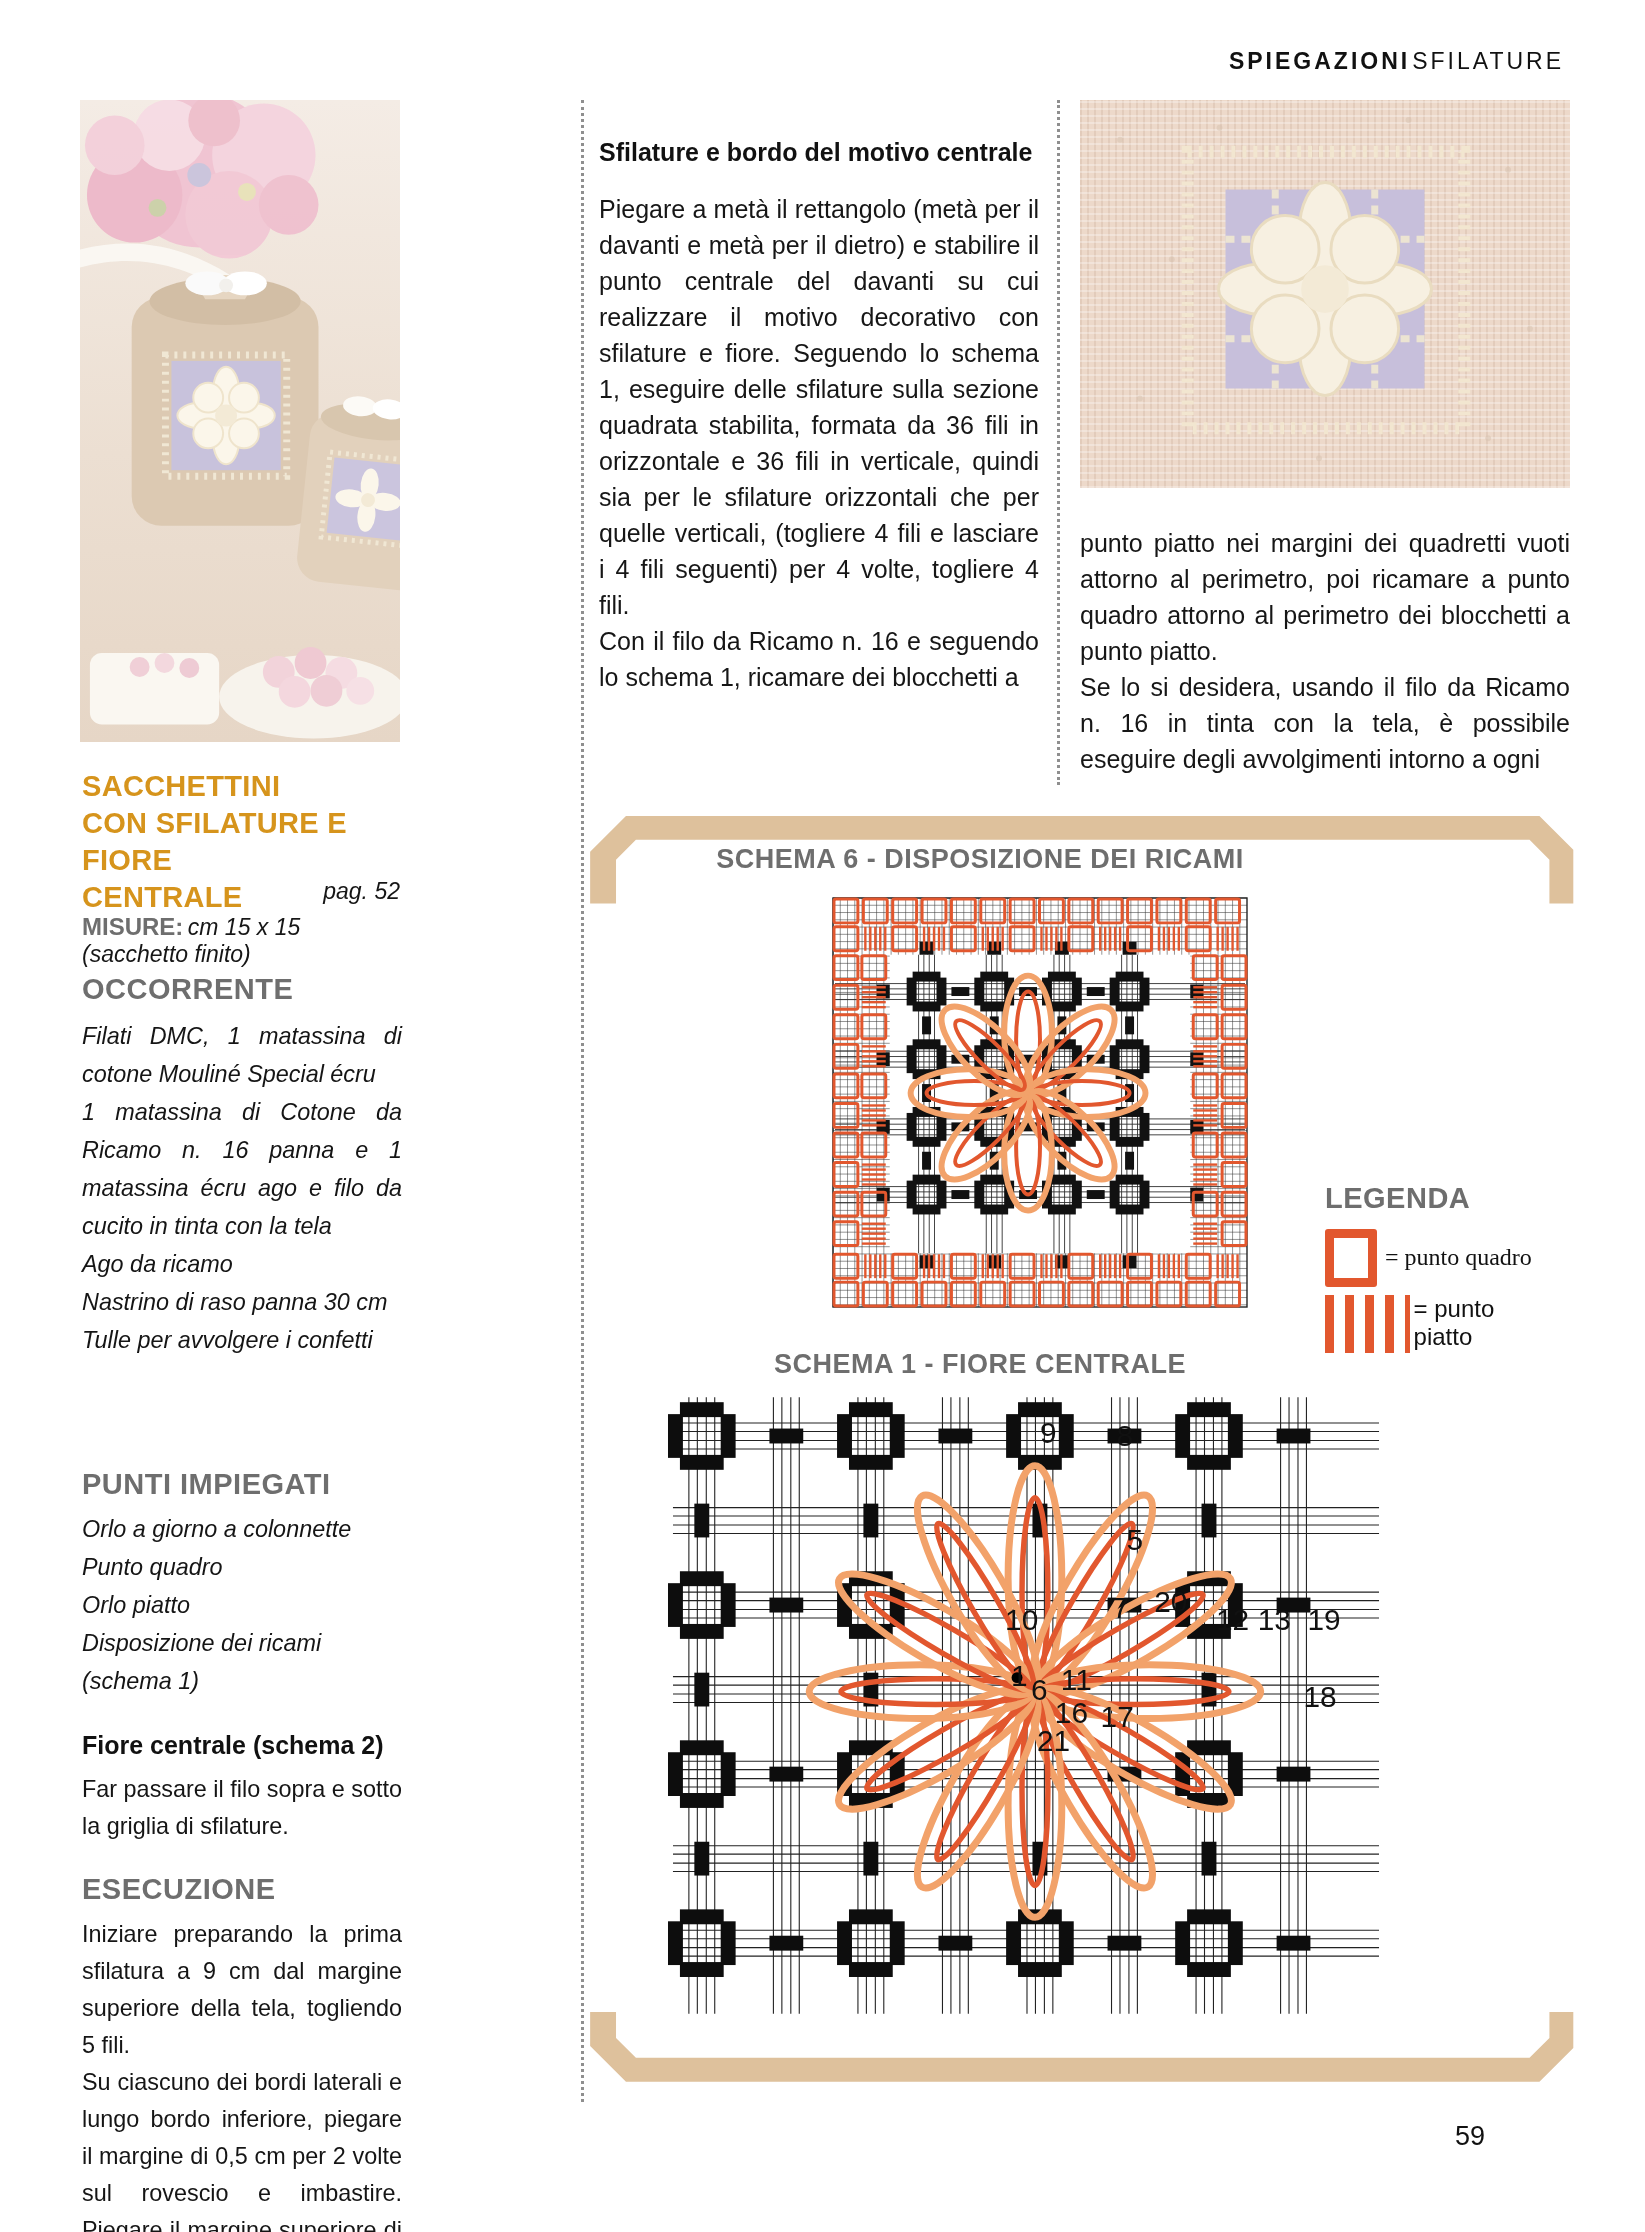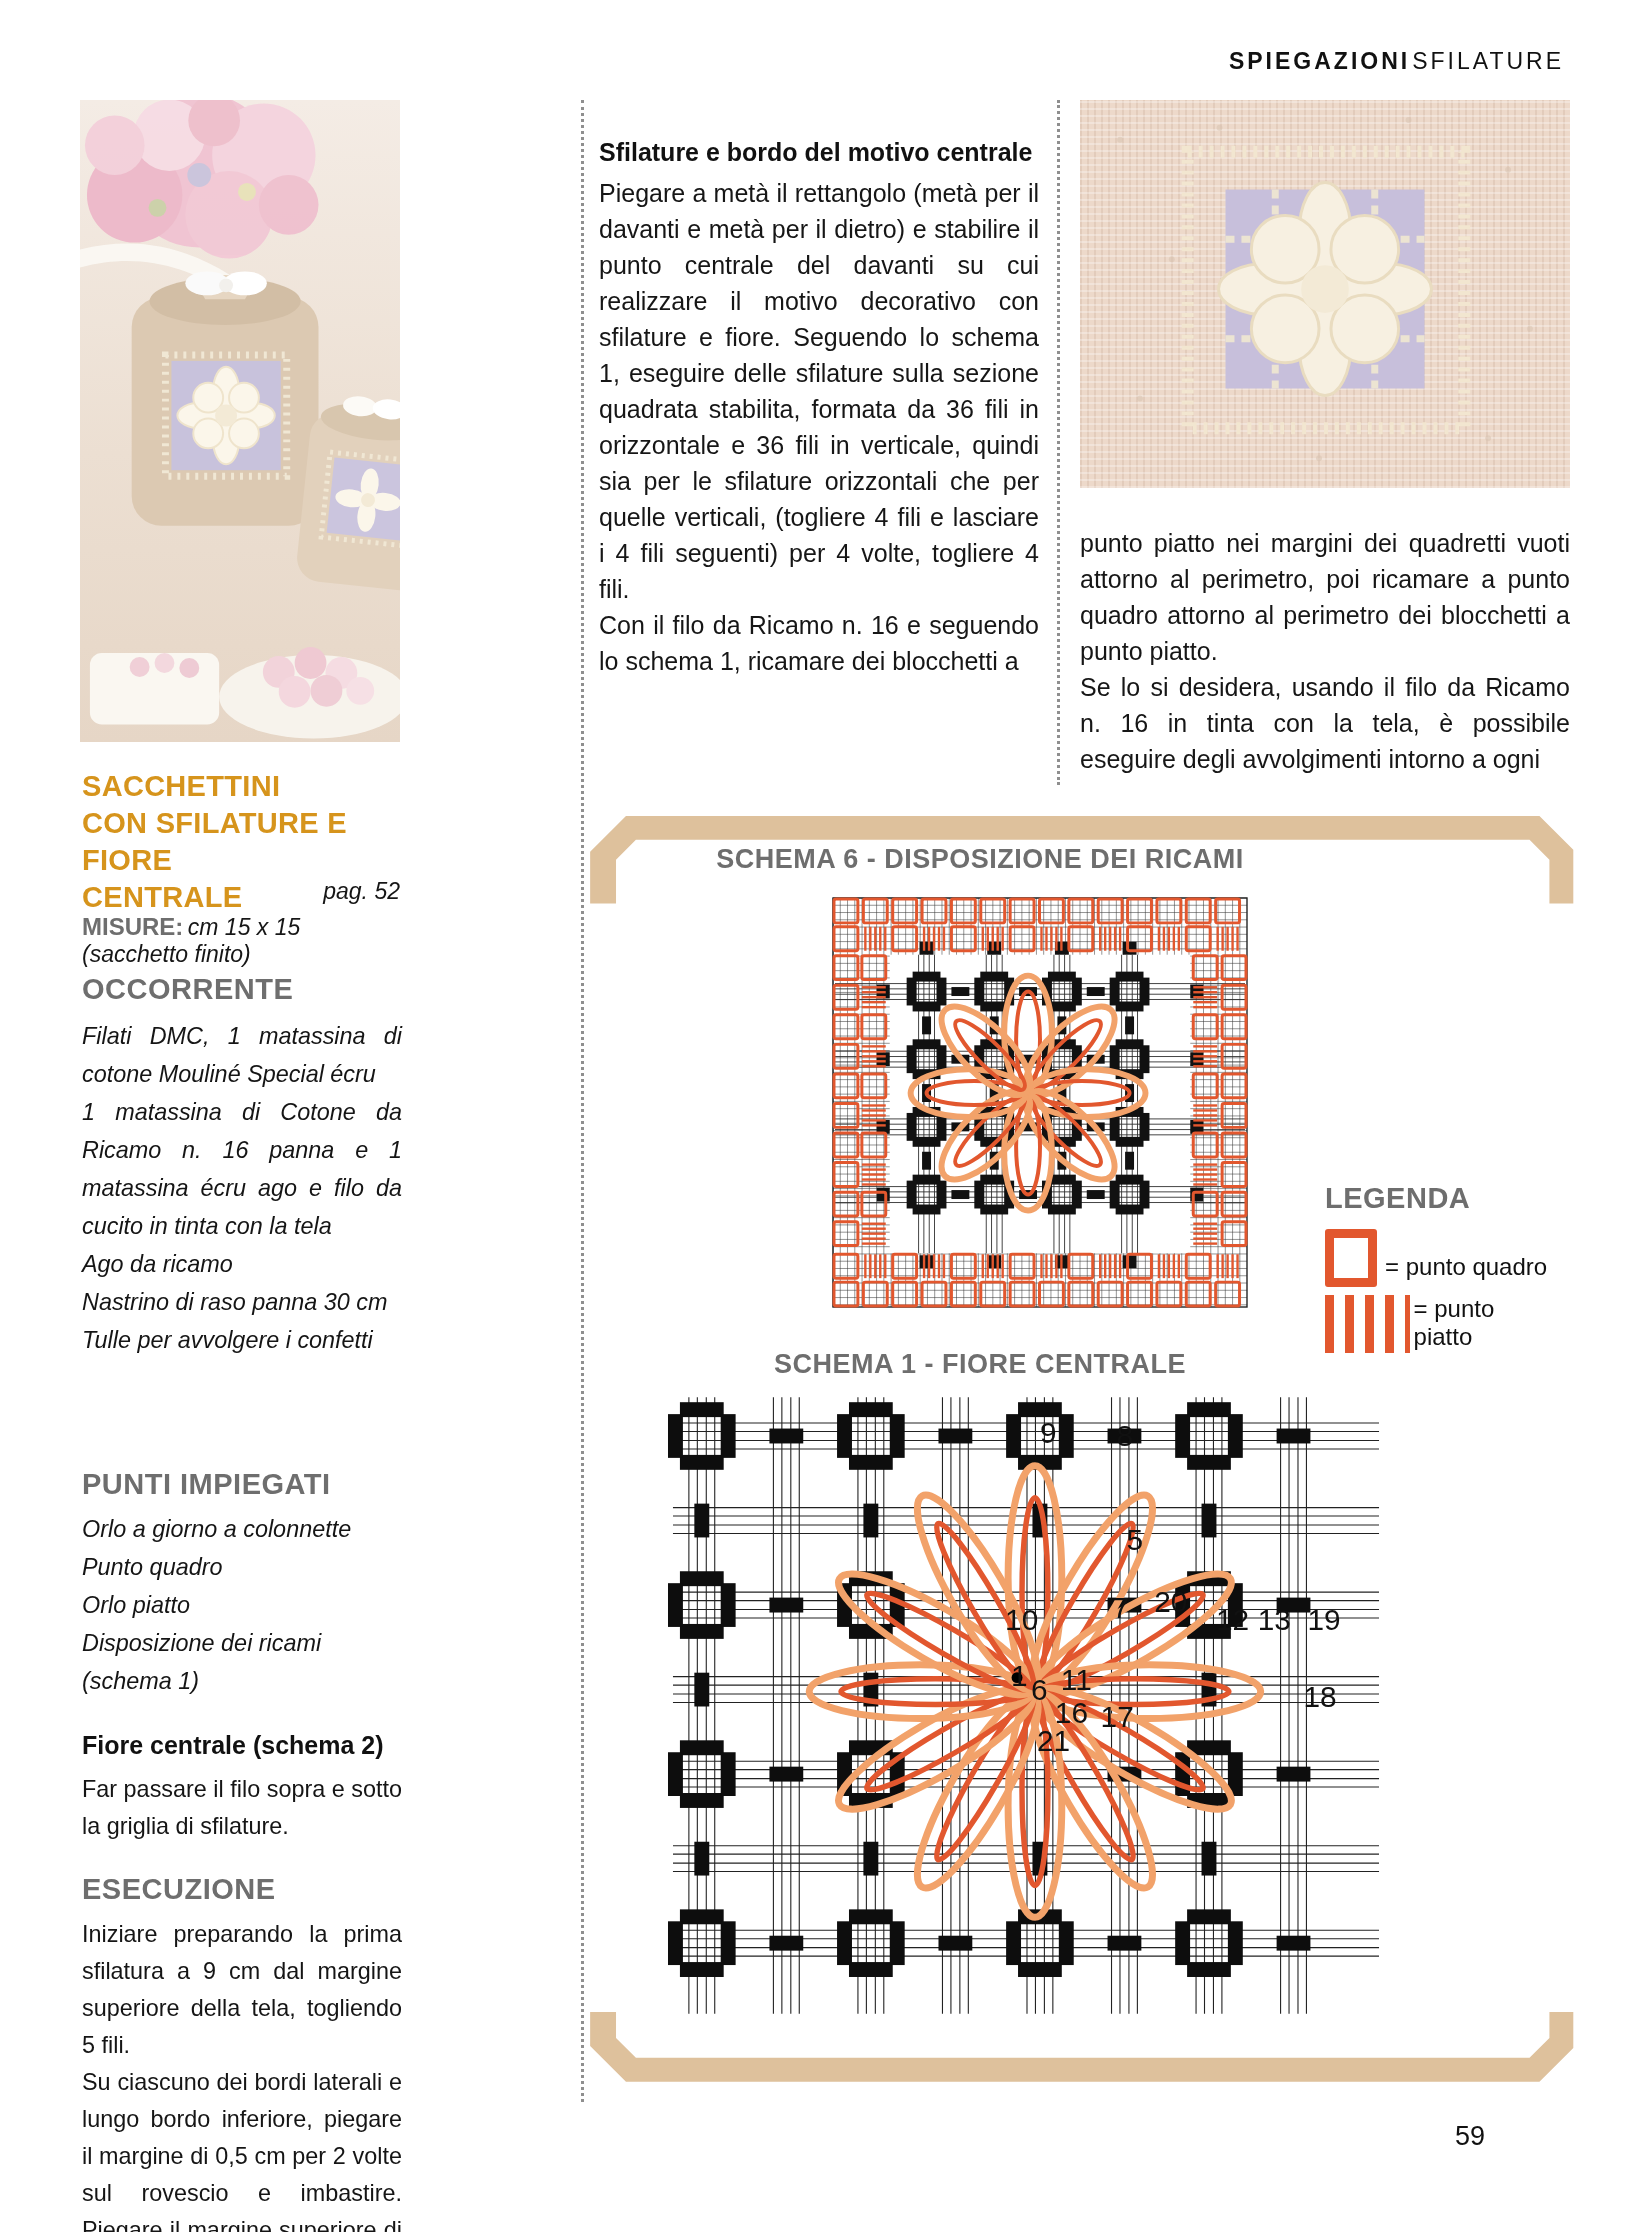--- a/index.html
+++ b/index.html
@@ -161,21 +161,21 @@
 <div class="abs black-subhead" style="left:82px;top:1731px;">Fiore centrale (schema 2)</div>
 <div class="abs left-body" style="left:82px;top:1771px;width:320px;">Far passare il filo sopra e sotto la griglia di sfilature.</div>
 
 <div class="abs gray-head" style="left:82px;top:1873px;">ESECUZIONE</div>
 <div class="abs" style="left:82px;top:1916px;width:320px;">
   <div class="left-body">Iniziare preparando la prima sfilatura a 9 cm dal margine superiore della tela, togliendo 5 fili.</div>
   <div class="left-body">Su ciascuno dei bordi laterali e lungo bordo inferiore, piegare il margine di 0,5 cm per 2 volte sul rovescio e imbastire. Piegare il margine superiore di 1 cm e poi</div>
 </div>
 
 <div class="abs" style="left:599px;top:100px;width:440px;">
-  <div class="mid-head" style="margin-top:38px;margin-bottom:8px;">Sfilature e bordo del motivo centrale</div>
+  <div class="mid-head" style="margin-top:38px;margin-bottom:24px;">Sfilature e bordo del motivo centrale</div>
   <div class="body-text">Piegare a metà il rettangolo (metà per il davanti e metà per il dietro) e stabilire il punto centrale del davanti su cui realizzare il motivo decorativo con sfilature e fiore. Seguendo lo schema 1, eseguire delle sfilature sulla sezione quadrata stabilita, formata da 36 fili in orizzontale e 36 fili in verticale, quindi sia per le sfilature orizzontali che per quelle verticali, (togliere 4 fili e lasciare i 4 fili seguenti) per 4 volte, togliere 4 fili.</div>
   <div class="body-text">Con il filo da Ricamo n. 16 e seguendo lo schema 1, ricamare dei blocchetti a</div>
 </div>
 
 <div class="abs photo photo2-bg" style="left:1080px;top:100px;width:490px;height:388px;">
   <svg width="490" height="388" viewBox="0 0 492 390">
     <rect x="108" y="52" width="278" height="278" fill="none" stroke="#F2E6D0" stroke-width="12" stroke-dasharray="4 7"></rect>
     <rect x="146" y="90" width="200" height="200" fill="#C7BFDB"></rect>
     <g stroke="#EFE6D2" stroke-width="7" stroke-dasharray="9 7" opacity="0.95">
       <line x1="196" y1="90" x2="196" y2="290"></line>
@@ -697,21 +697,21 @@
     <g transform="translate(198 198) rotate(315)">
       <ellipse cx="0" cy="-60" rx="24" ry="58" fill="none" stroke="#F2A26A" stroke-width="6" stroke-linecap="round"></ellipse>
       <ellipse cx="0" cy="-54" rx="12" ry="48" fill="none" stroke="#E2572E" stroke-width="4"></ellipse>
     </g>
   </svg>
 
 <div class="abs" style="left:1325px;top:1182px;width:229px;">
   <div class="gray-head">LEGENDA</div>
   <div style="display:flex;align-items:flex-end;margin-top:14px;">
     <div class="legend-square"></div>
-    <div class="legend-label" style="margin-left:8px;margin-bottom:6px;">= punto quadro</div>
+    <div class="legend-label" style="margin-left:8px;margin-bottom:16px;font-family:Liberation Serif, serif;">= punto quadro</div>
   </div>
   <div style="display:flex;align-items:flex-end;margin-top:8px;">
     <div class="legend-bars"></div>
     <div class="legend-label" style="margin-left:4px;margin-bottom:2px;">= punto piatto</div>
   </div>
 </div>
 
 <div class="abs schema-title" style="left:597px;top:1349px;width:766px;">SCHEMA 1 - FIORE CENTRALE</div>
 <svg id="schema2-svg" class="abs" style="left:667px;top:1391px;" width="718" height="629" viewBox="0 0 722 632">
     <line x1="22" y1="6" x2="22" y2="626" stroke="#222" stroke-width="1.1"></line>

